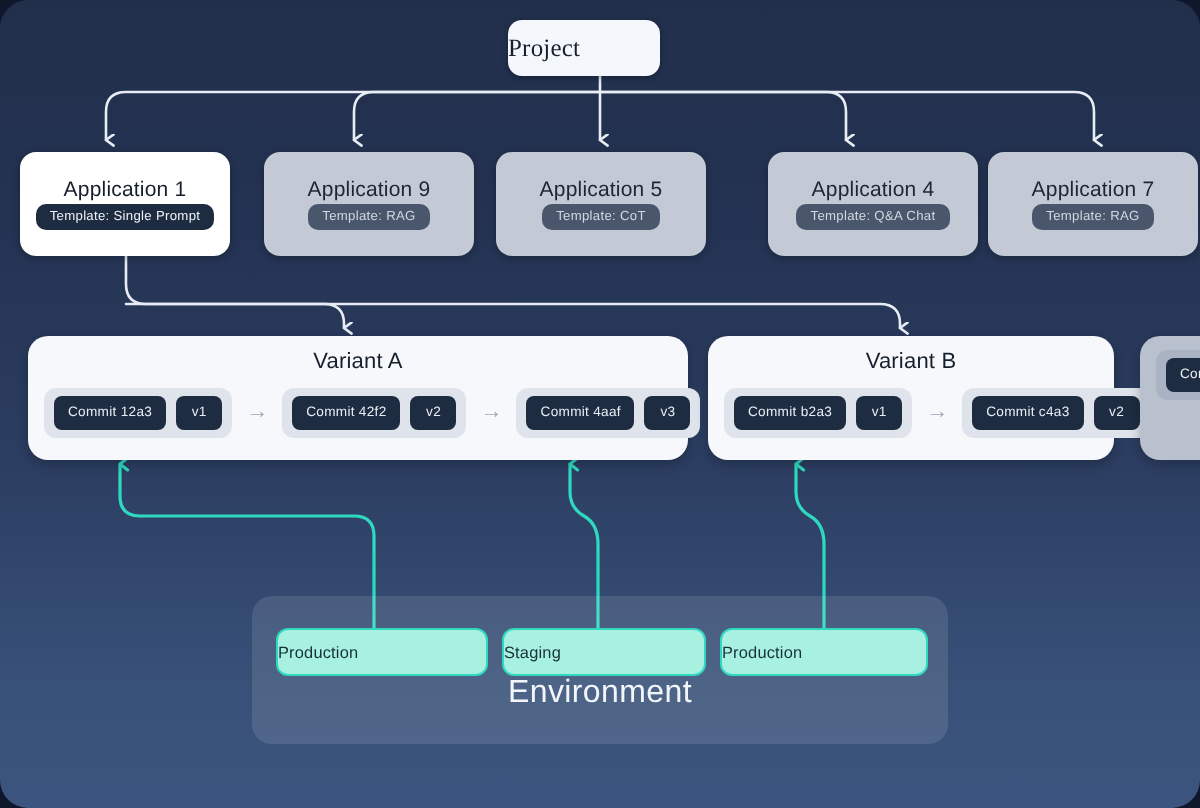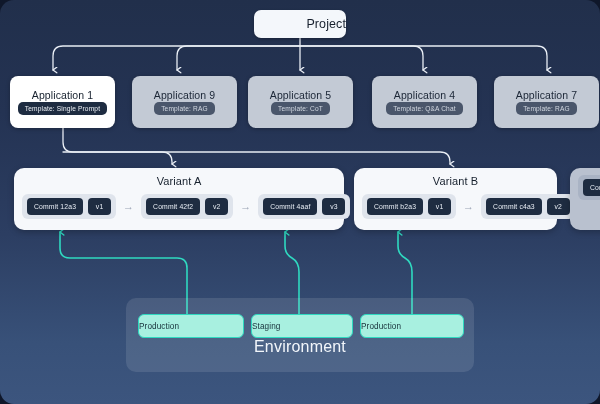--- a/index.html
+++ b/index.html
@@ -36,25 +36,26 @@
     left: 0; top: 0;
     width: 600px; height: 404px;
     pointer-events: none;
   }
 
   .node { position: absolute; box-sizing: border-box; }
 
   
   #project {
     left: 254px; top: 10px;
-    width: 92px; height: 28px;
+    width: 76px; height: 28px;
     background: #f4f7fb;
     border-radius: 7px;
-    display: flex; align-items: center; justify-content: flex-end;
+    display: flex; align-items: center; justify-content: flex-start;
     box-shadow: 0 1px 3px rgba(0,0,0,.30);
+    font-family: Liberation Serif, serif;
   }
   #project .lbl {
     font-size: 12.5px;
     color: #17202e;
     letter-spacing: .1px;
   }
 
   
   .app {
     top: 76px;
@@ -220,21 +221,21 @@
   <div class="node app inactive" style="left:132px">
     <span class="title">Application 9</span>
     <span class="tpl">Template: RAG</span>
   </div>
 
   <div class="node app inactive" style="left:248px">
     <span class="title">Application 5</span>
     <span class="tpl">Template: CoT</span>
   </div>
 
-  <div class="node app inactive" style="left:372px">
+  <div class="node app inactive" style="left:384px">
     <span class="title">Application 4</span>
     <span class="tpl">Template: Q&amp;A Chat</span>
   </div>
 
   <div class="node app inactive" style="left:494px">
     <span class="title">Application 7</span>
     <span class="tpl">Template: RAG</span>
   </div>
 
   <div class="node variant active" style="left:14px;width:330px">

